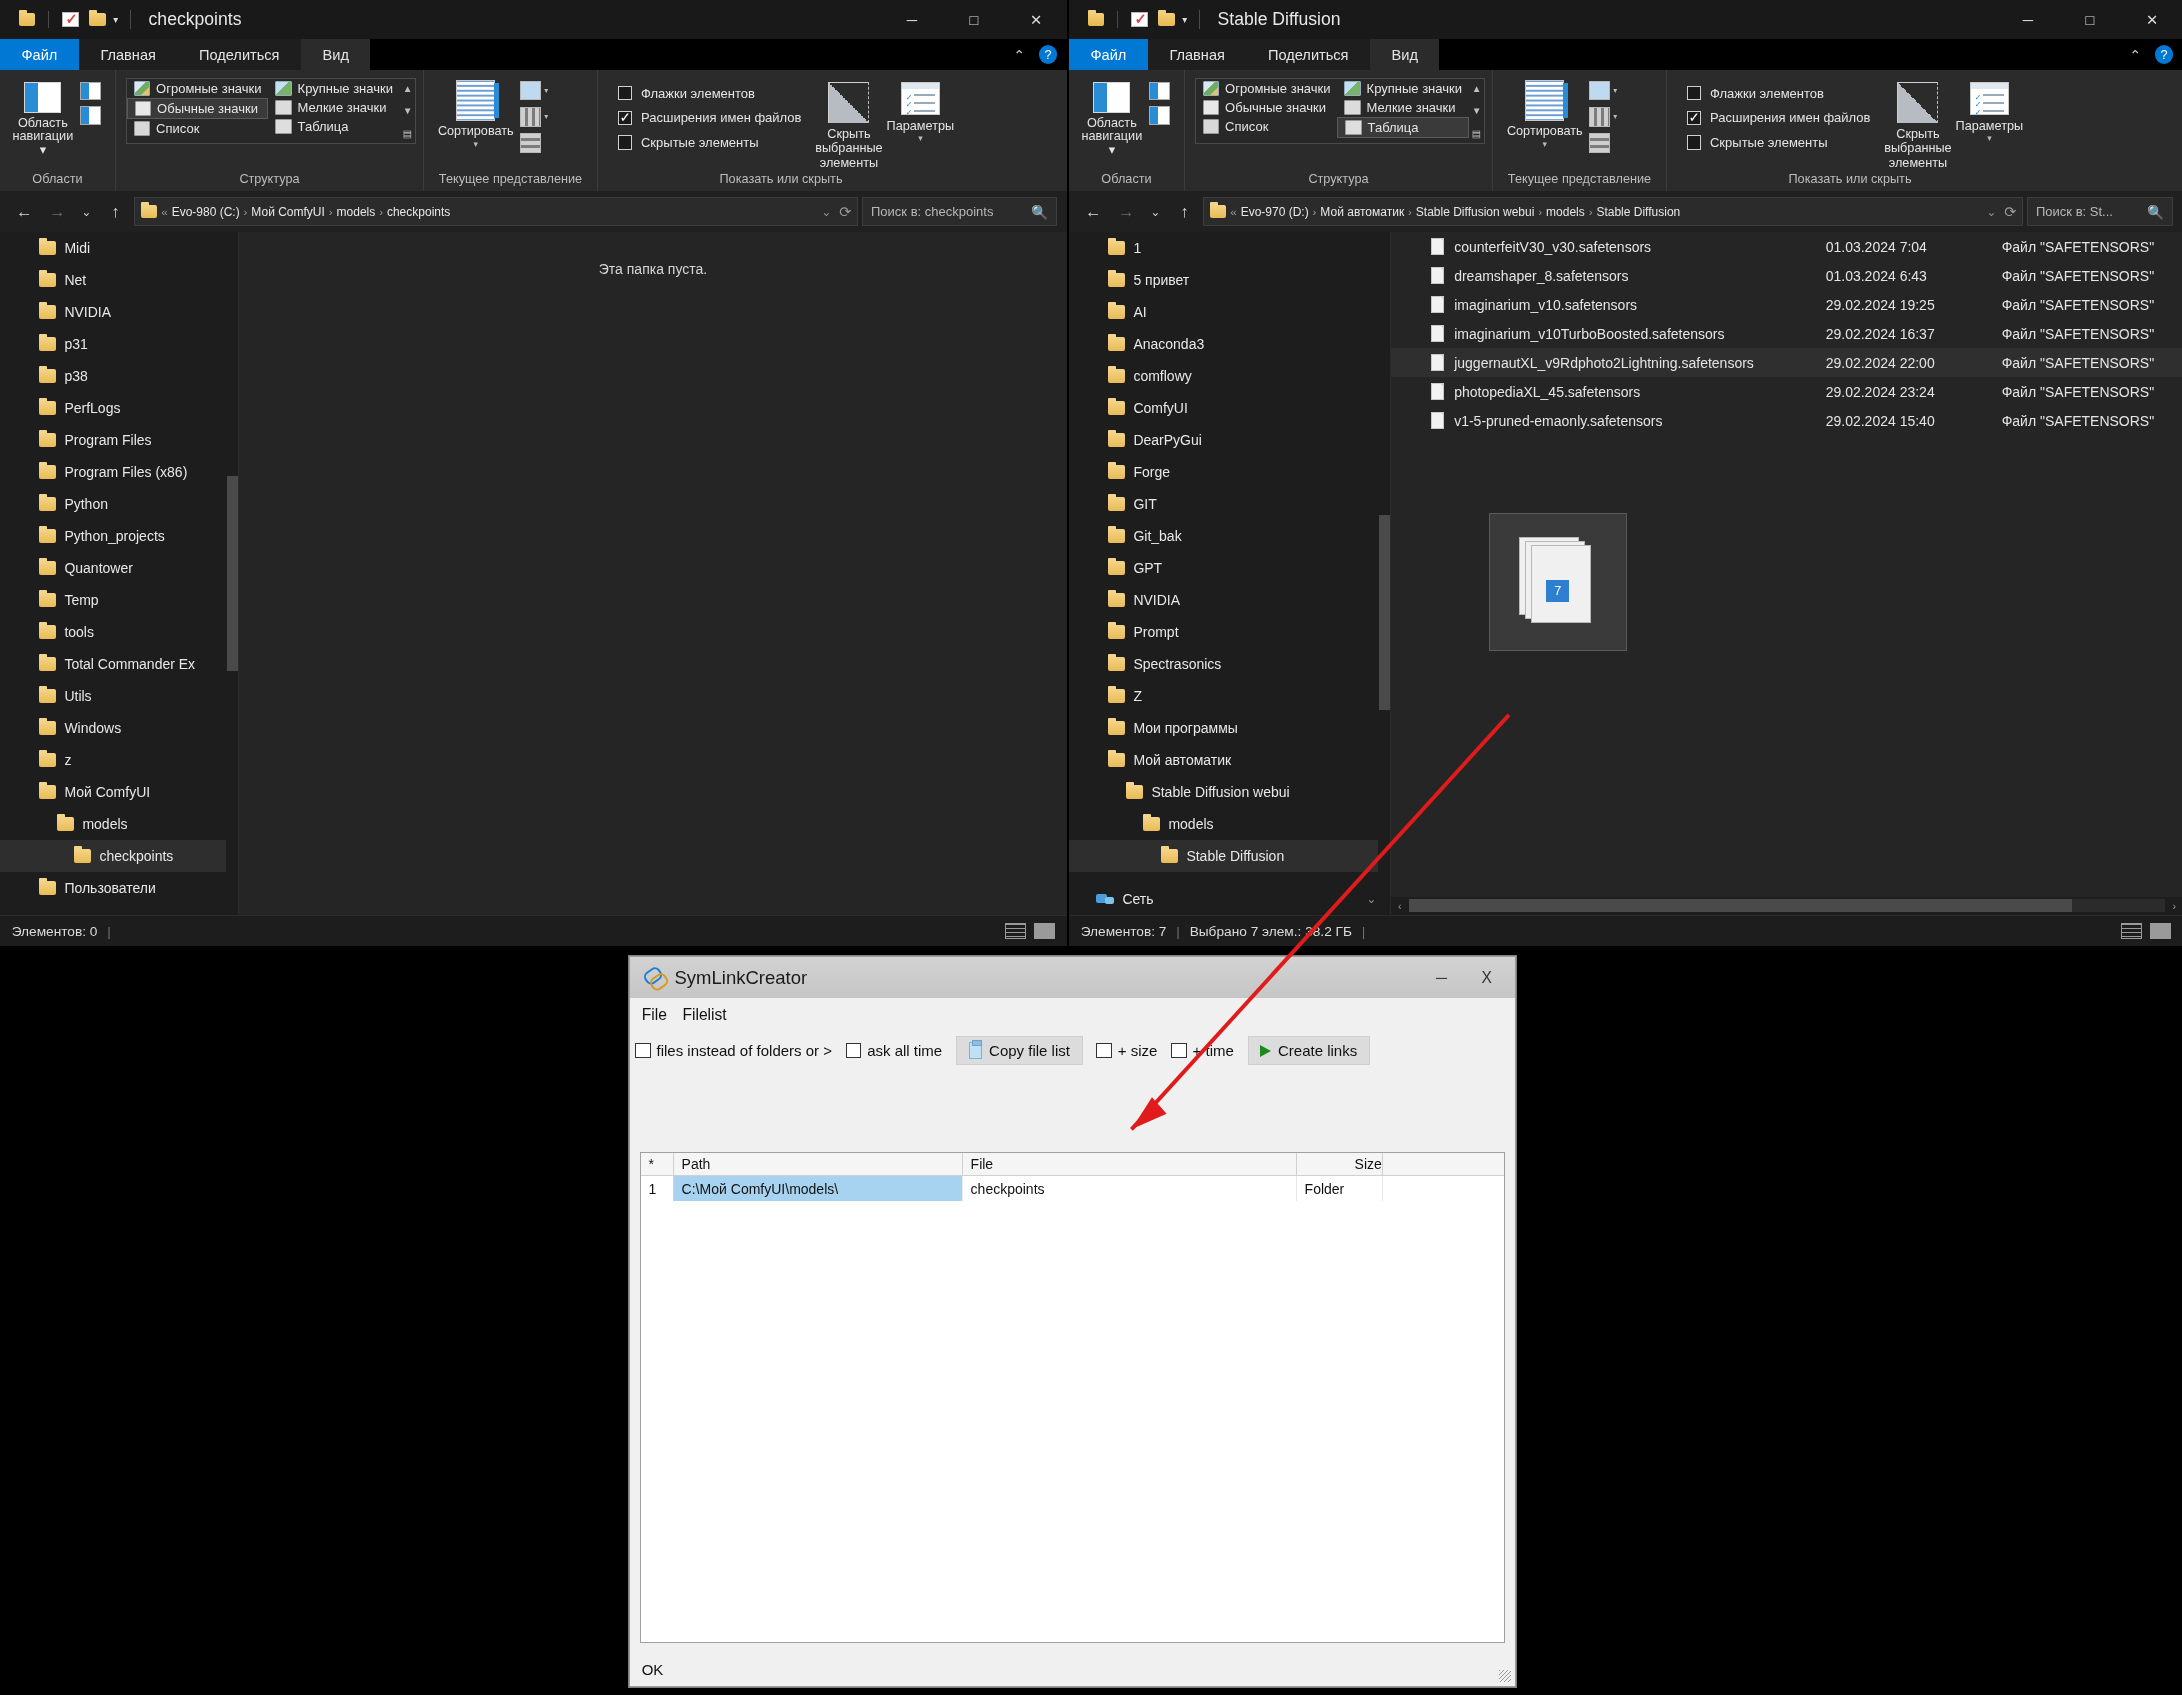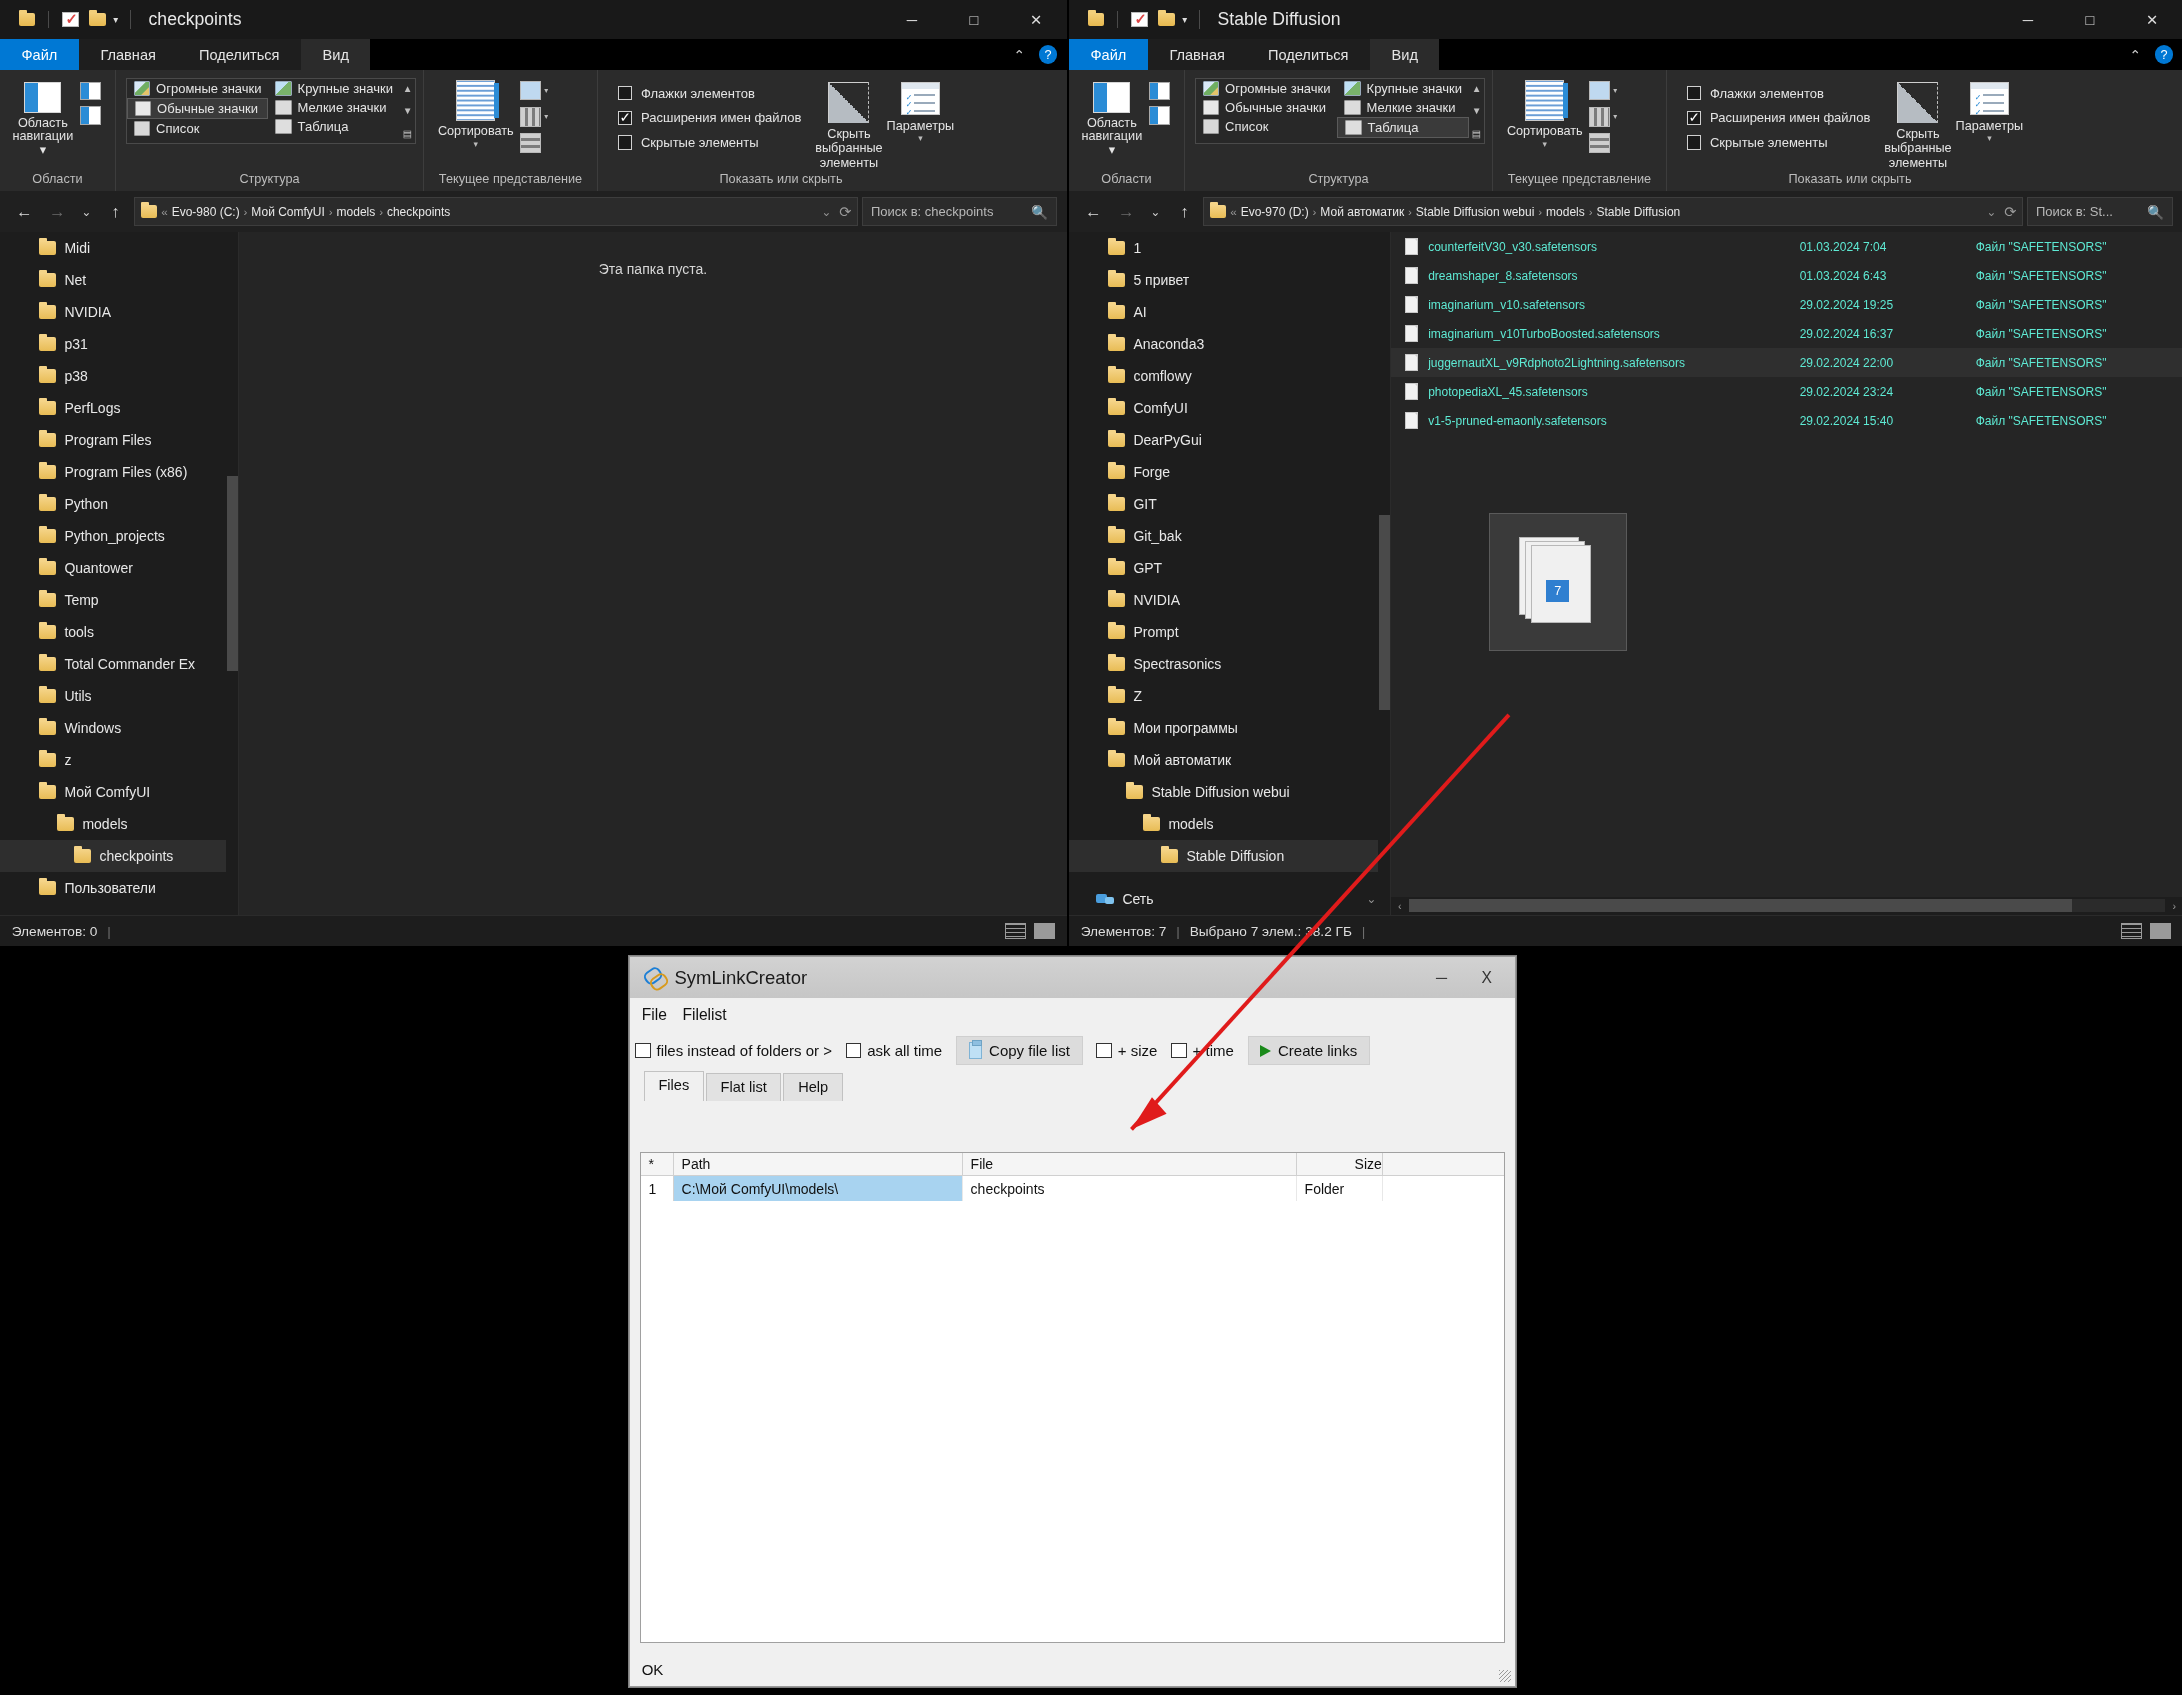--- a/index.html
+++ b/index.html
@@ -207,21 +207,21 @@
   }
 
   
   .lv-head { display:flex; height:33px; background:#2b2b2b; border-bottom:1px solid #3a3a3a; align-items:center; }
   .lv-head .col { font-size:13.7px; color:#e0e0e0; padding-left:13.7px; border-right:1px solid #3a3a3a; height:100%; display:flex; align-items:center;}
   .col.c-name { width:395px; }
   .col.c-date { width:176px; }
   .col.c-type { width:195px; }
   .col.c-size { flex:1; }
 
-  .lv-row { display:flex; height:29px; align-items:center; font-size:12px; color:#5eead4; }
+  .lv-row { display:flex; height:29px; align-items:center; font-size:14px; color:#e5e5e5;justify-content:flex-end; }
   .lv-row.hl { background:#2f2f2f; }
   .lv-cell { padding-left:13.7px; white-space:nowrap; overflow:hidden; }
   .lv-cell.c-name { width:395px; display:flex; align-items:center; gap:9.8px; }
   .lv-cell.c-date { width:176px; }
   .lv-cell.c-type { width:195px; }
   .doc-ico {
     width:13.7px; height:17.6px; background:#f2f2f2; position:relative; flex:none;
     border:1px solid #c8c8c8;
   }
   .doc-ico:after {
@@ -1042,25 +1042,20 @@
       <div class="tb-check">
         <span class="tb-box"></span>
         <span>+ time</span>
       </div>
       <div class="tb-btn">
         <span class="play-tri"></span>
         <span>Create links</span>
       </div>
     </div>
 
-    <div class="slc-tabs">
-      <div class="slc-tab active">Files</div>
-      <div class="slc-tab">Flat list</div>
-      <div class="slc-tab">Help</div>
-    </div>
 
     <div class="slc-grid">
       <div class="grid-head">
         <div class="gh g-star">*</div>
         <div class="gh g-path">Path</div>
         <div class="gh g-file">File</div>
         <div class="gh g-size">Size</div>
         <div class="gh g-end"></div>
       </div>
       <div id="slc-rows">

